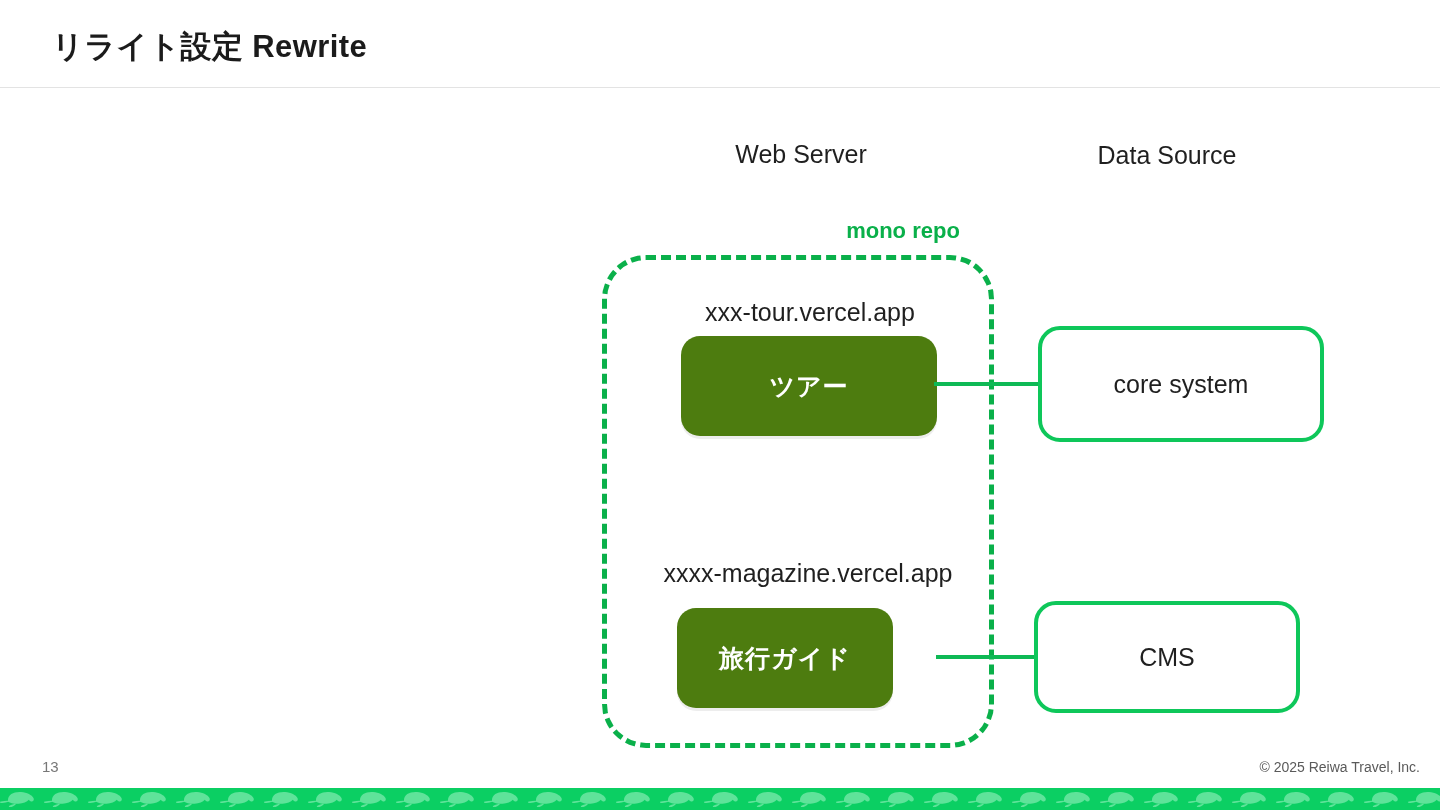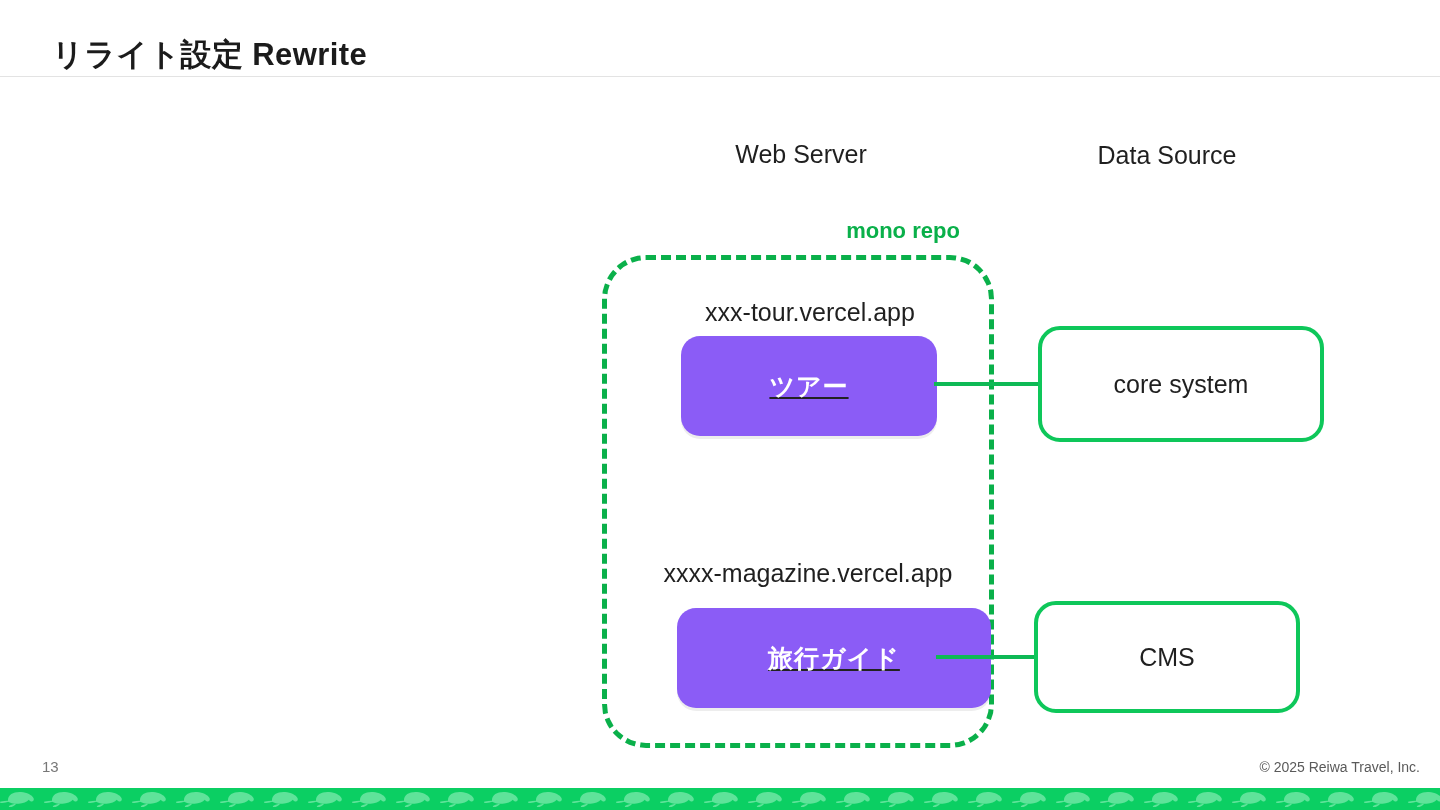--- a/index.html
+++ b/index.html
@@ -12,23 +12,23 @@
     height: 810px;
     position: relative;
     overflow: hidden;
     font-family: "Liberation Sans", "DejaVu Sans", sans-serif;
     color: #222222;
   }
 
   
   .slide-header {
     position: absolute;
-    left: 0; top: 8px;
+    left: 0; top: 0;
     width: 1440px;
-    height: 69px;
+    height: 88px;
     background: #ffffff;
     border-bottom: 1px solid #e3e3e3;
     box-sizing: border-box;
     text-align: right;
   }
   .slide-title {
     position: absolute;
     left: 52px;
     top: 26px;
     font-size: 31px;
@@ -81,37 +81,36 @@
     height: 493px;
     border: 5px dashed #0ab04a;
     border-radius: 44px;
     box-sizing: border-box;
     background: transparent;
   }
 
   
   .app-box {
     position: absolute;
-    background: #8b5cf6;
+    background: #4d7c0f;
     border-radius: 19px;
     box-shadow: 0 3px 0 0 rgba(0,0,0,0.07);
     display: flex;
     align-items: center;
     justify-content: center;
-    text-decoration: underline;
   }
   .app-box .app-label {
     font-size: 25px;
     font-weight: bold;
     color: #ffffff;
     letter-spacing: 1px;
     white-space: nowrap;
   }
   .app-box.tour      { left: 681px; top: 336px; width: 256px; height: 100px; }
-  .app-box.magazine  { left: 677px; top: 608px; width: 314px; height: 100px; }
+  .app-box.magazine  { left: 677px; top: 608px; width: 216px; height: 100px; }
 
   
   .domain-label {
     position: absolute;
     font-size: 25px;
     color: #1f1f1f;
     white-space: nowrap;
     text-align: center;
   }
   .domain-label.tour     { left: 620px; top: 290px; width: 380px; margin-top: 8px; }

